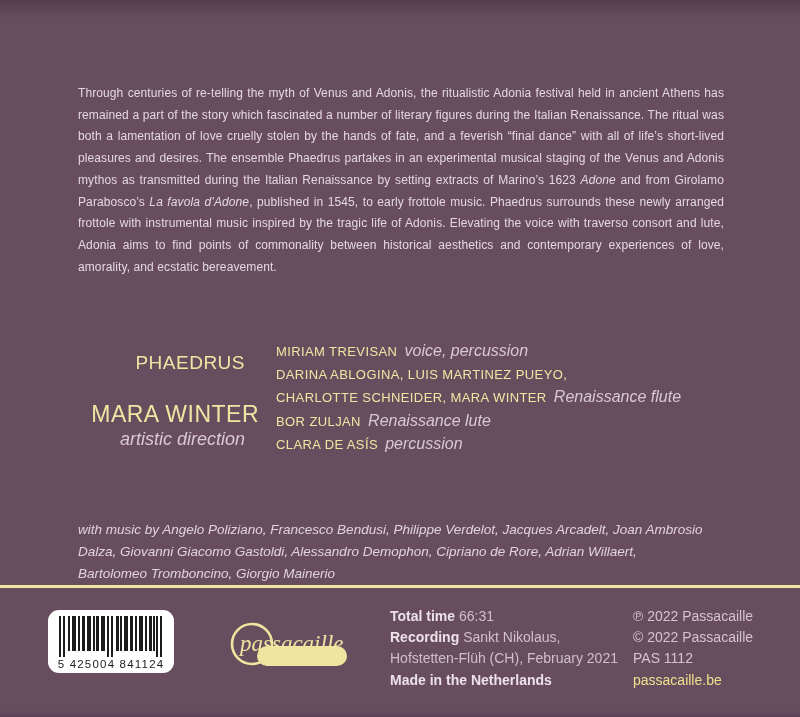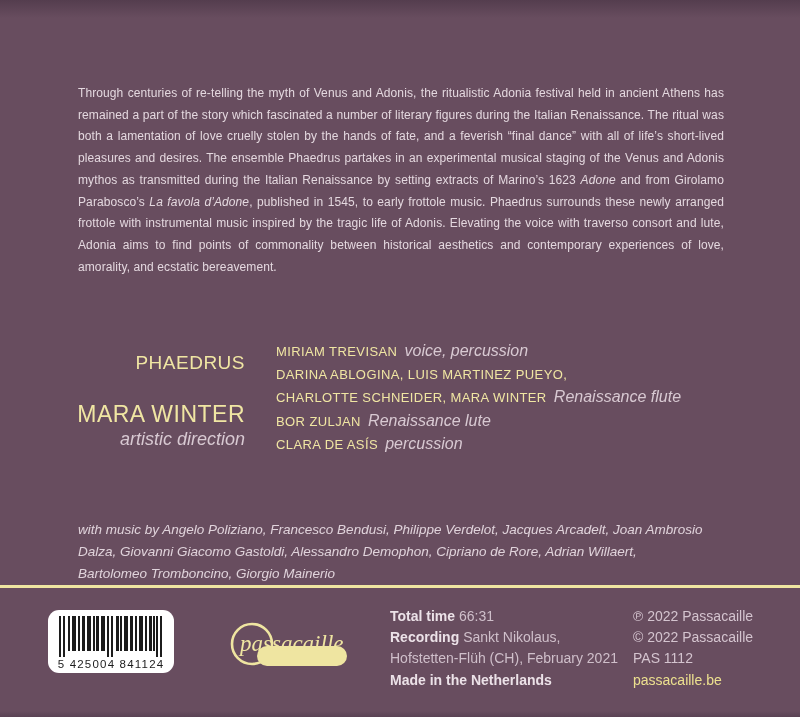--- a/index.html
+++ b/index.html
@@ -36,21 +36,21 @@
     letter-spacing: 0.1px;
   }
   .description em { font-style: italic; }
   .ensemble-col {
     position: absolute;
     left: 0; width: 245px;
     text-align: right;
     color: #f0e6a3;
   }
   .ensemble-name { top: 352px; font-size: 19px; letter-spacing: 0.5px; }
-  .director-name { top: 401px; font-size: 23px; letter-spacing: 0.5px; }
+  .director-name { top: 401px; font-size: 23px; letter-spacing: 0.5px; margin-left: 14px; }
   .director-role {
     position: absolute;
     left: 0; top: 429px; width: 245px;
     text-align: right;
     font-style: italic;
     font-size: 18px;
     color: #d8c9d2;
   }
   .credits {
     position: absolute;

